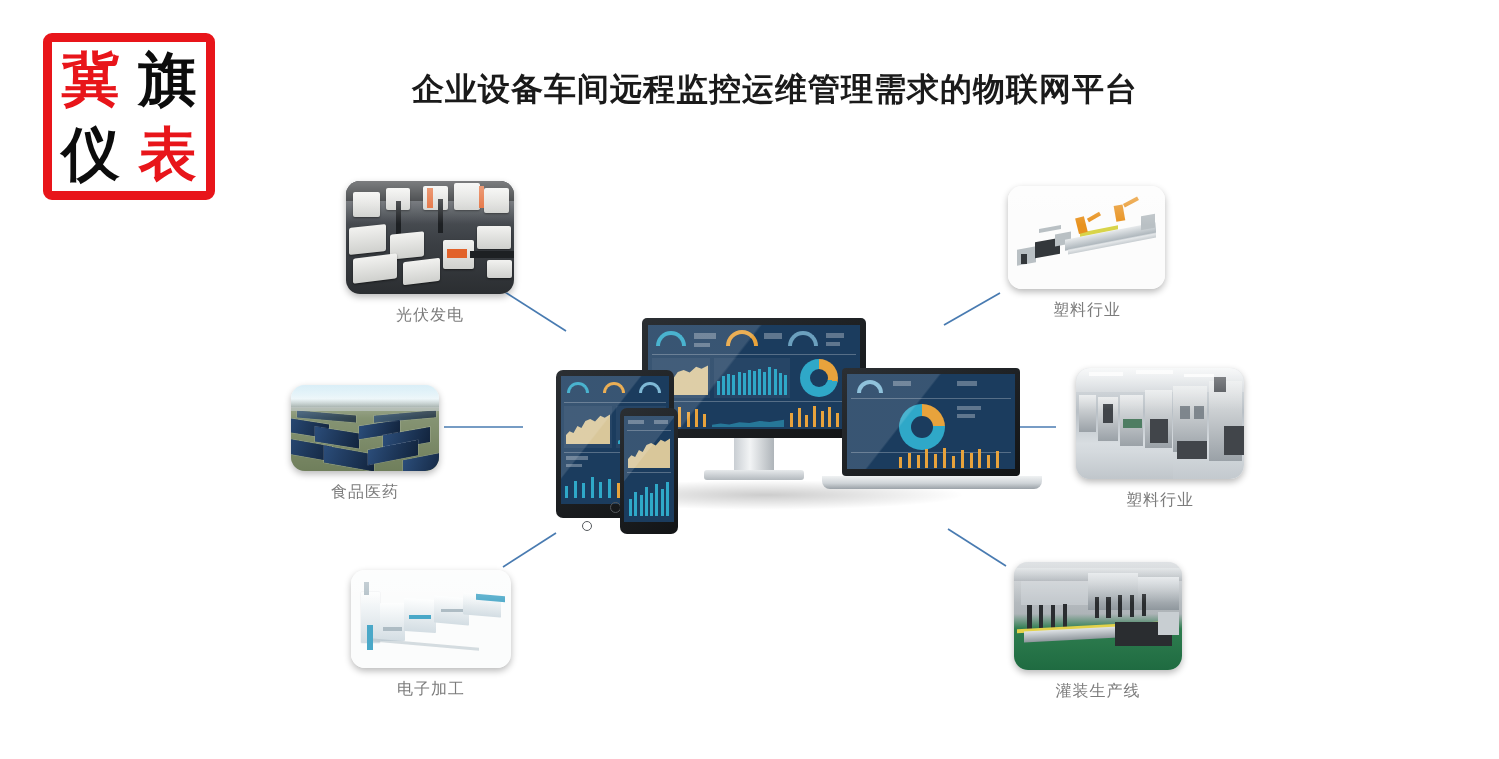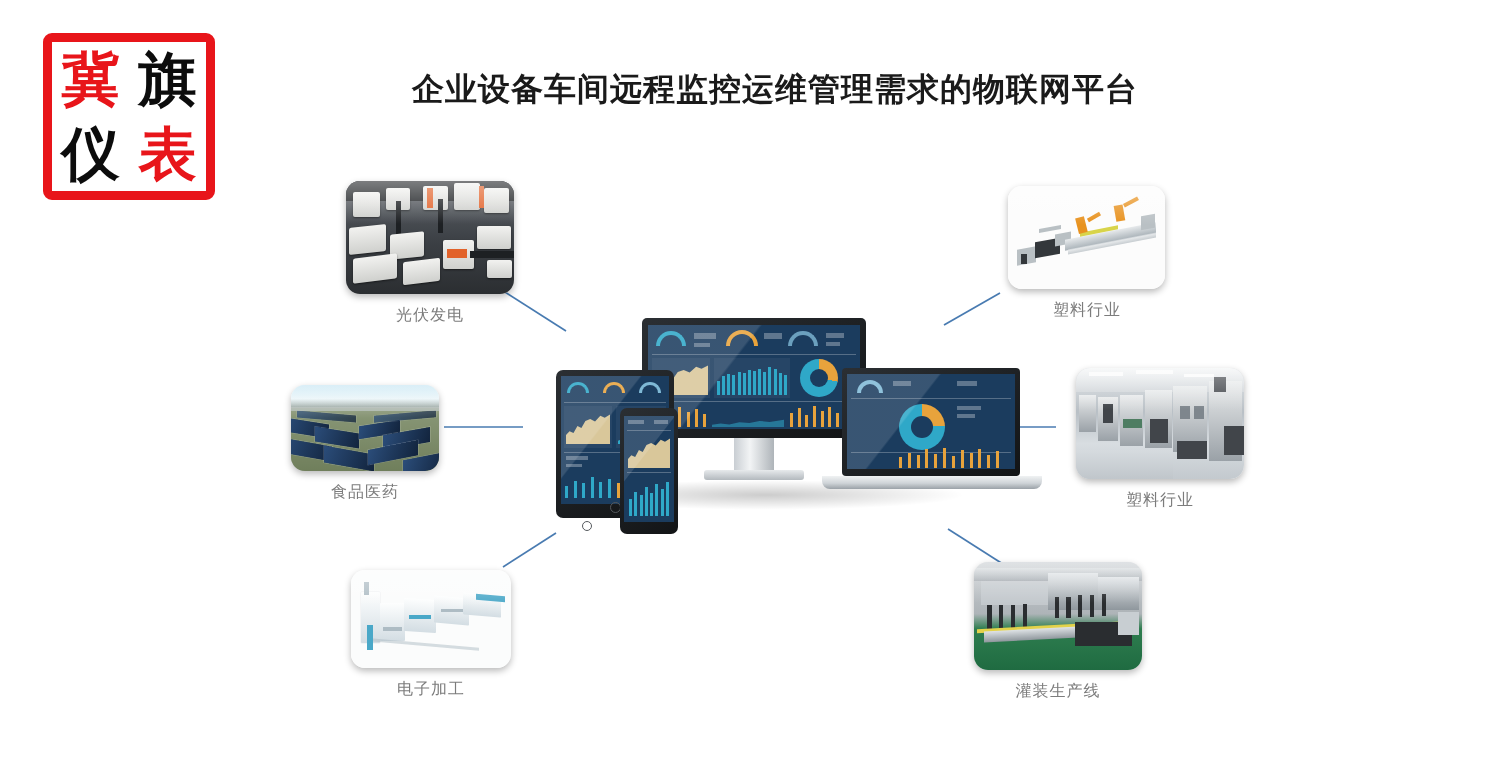--- a/index.html
+++ b/index.html
@@ -43,21 +43,21 @@
   #n-injection{left:340px;top:181px;width:180px;}
   #n-injection .thumb{width:168px;height:113px;margin-left:6px;}
   #n-solar{left:285px;top:385px;width:160px;}
   #n-solar .thumb{width:148px;height:86px;margin-left:6px;}
   #n-plastic{left:345px;top:570px;width:172px;}
   #n-plastic .thumb{width:160px;height:98px;margin-left:6px;}
   #n-food{left:1002px;top:186px;width:170px;}
   #n-food .thumb{width:157px;height:103px;margin-left:6px;}
   #n-electronic{left:1070px;top:368px;width:180px;}
   #n-electronic .thumb{width:168px;height:111px;margin-left:6px;}
-  #n-filling{left:968px;top:562px;width:180px;}
+  #n-filling{left:1008px;top:562px;width:180px;}
   #n-filling .thumb{width:168px;height:108px;margin-left:6px;}
 
   
   .ph{width:100%;height:100%;position:relative;overflow:hidden;}
   .ph i{position:absolute;display:block;}
 
   
   .ph-inject{background:linear-gradient(180deg,#5d6268 0%,#3b3f44 55%,#2b2e31 100%);}
   .ph-inject .m{background:linear-gradient(180deg,#f2f2f0,#cfd0cd);border-radius:2px;
      box-shadow:0 1px 2px rgba(0,0,0,.5);}

